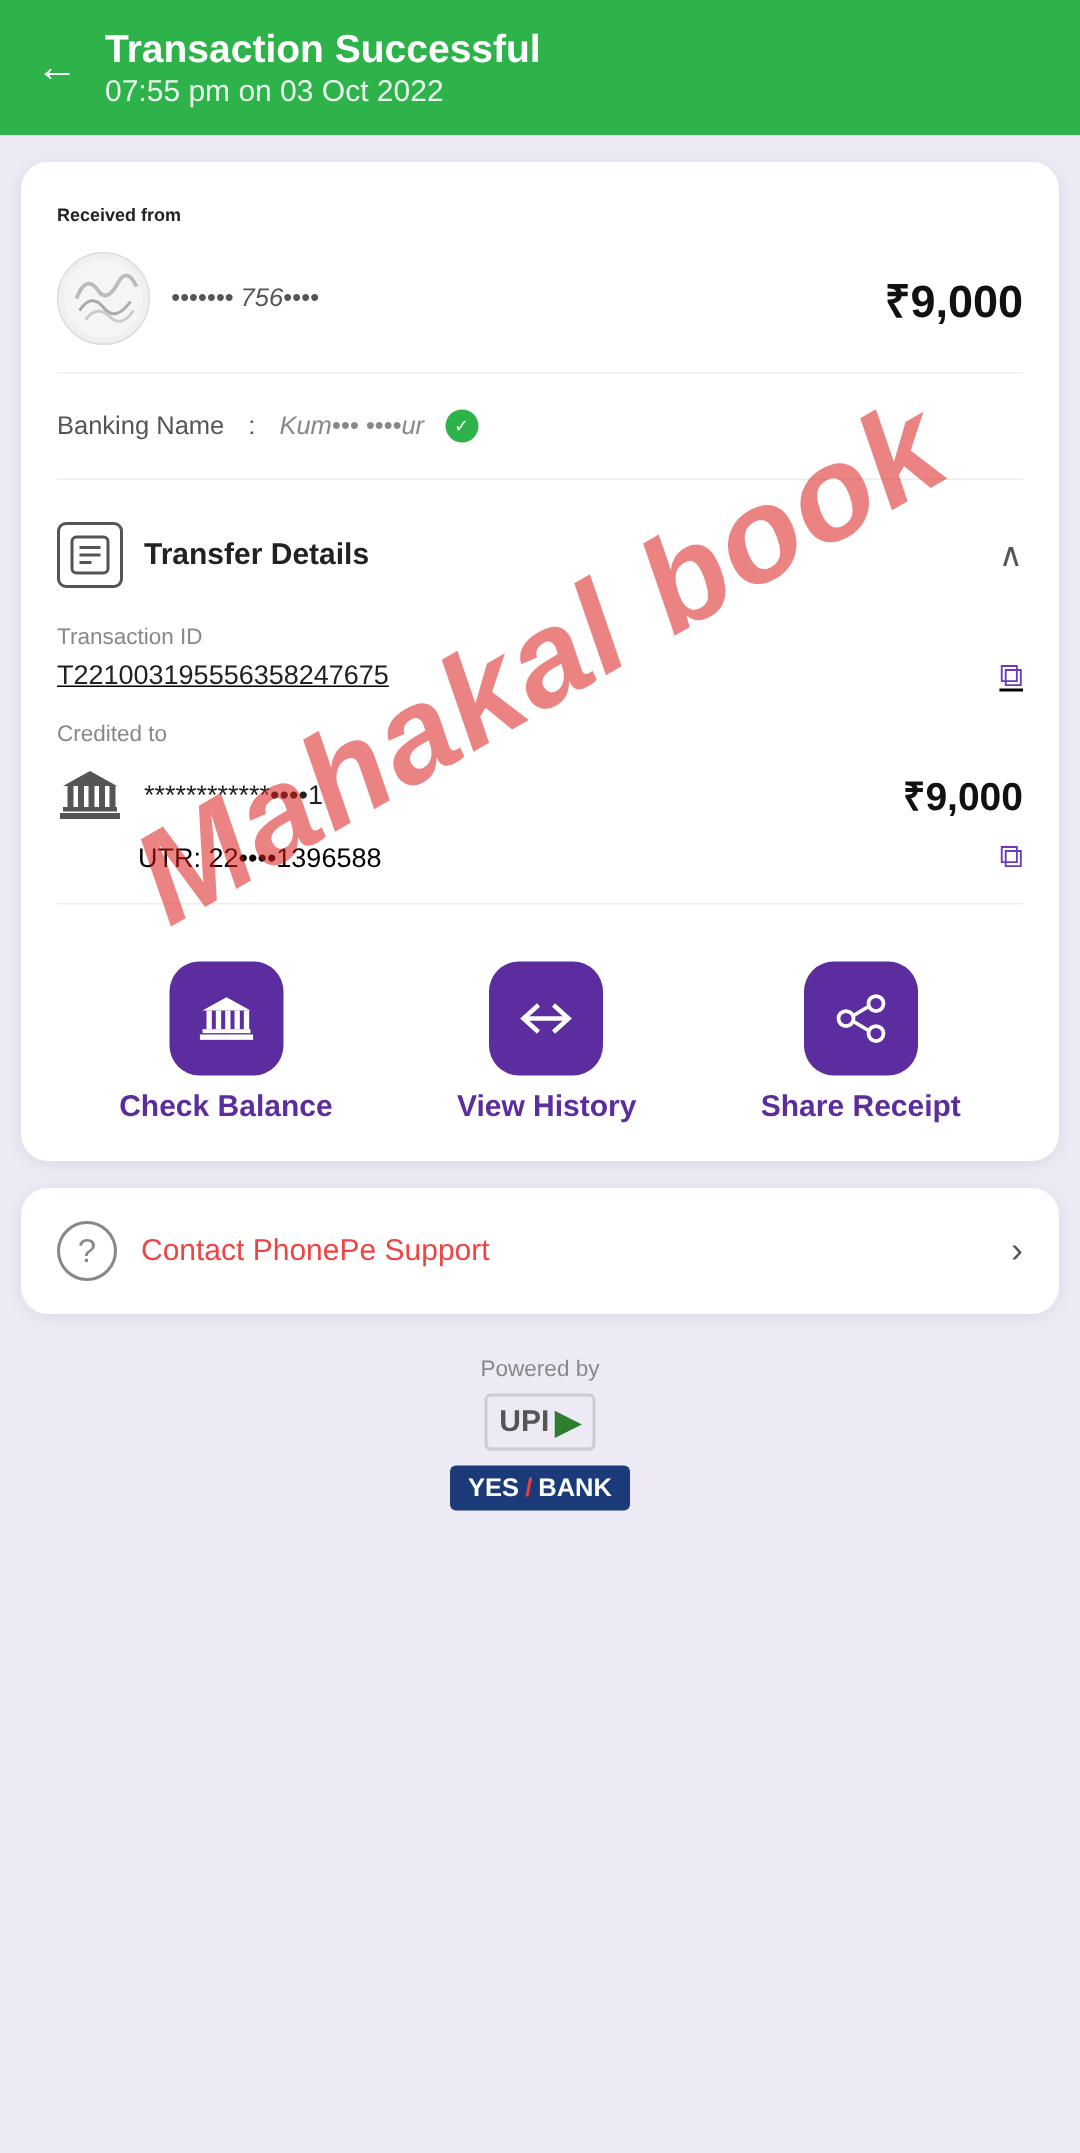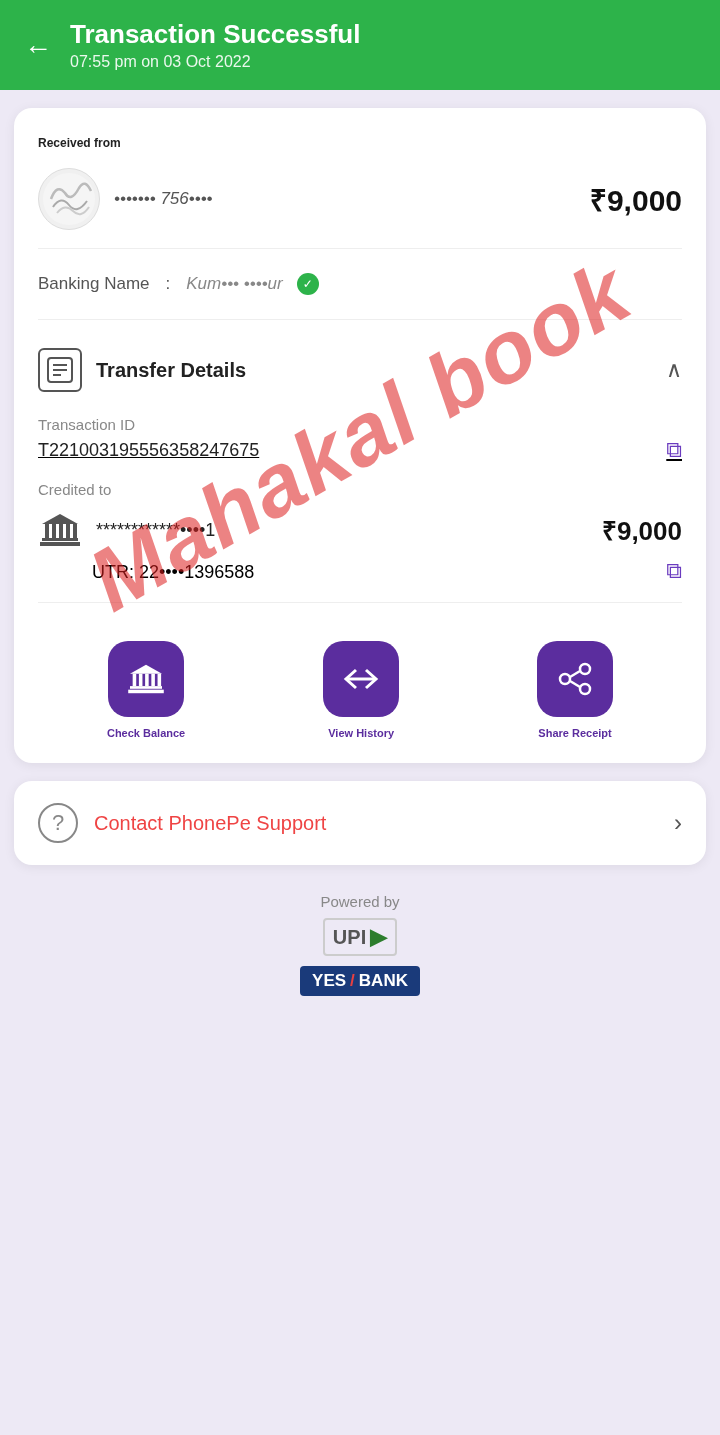--- a/index.html
+++ b/index.html
@@ -29,21 +29,21 @@
     }
     .header-text { display: flex; flex-direction: column; }
     .header-title {
       color: white;
       font-size: 26px;
       font-weight: 700;
       line-height: 1.2;
     }
     .header-subtitle {
       color: rgba(255,255,255,0.9);
-      font-size: 16px;
+      font-size: 20px;
       margin-top: 2px;
     }
 
     
     .main-card {
       background: white;
       border-radius: 18px;
       margin: 18px 14px;
       padding: 28px 24px 24px 24px;
       box-shadow: 0 2px 12px rgba(0,0,0,0.07);
@@ -249,21 +249,21 @@
       height: 76px;
       border-radius: 20px;
       background: #5b2d9e;
       display: flex;
       align-items: center;
       justify-content: center;
       color: white;
       font-size: 30px;
     }
     .action-label {
-      font-size: 11px;
+      font-size: 20px;
       font-weight: 700;
       color: #5b2d9e;
       text-align: center;
     }
 
     
     .watermark {
       position: absolute;
       top: 50%;
       left: 50%;

